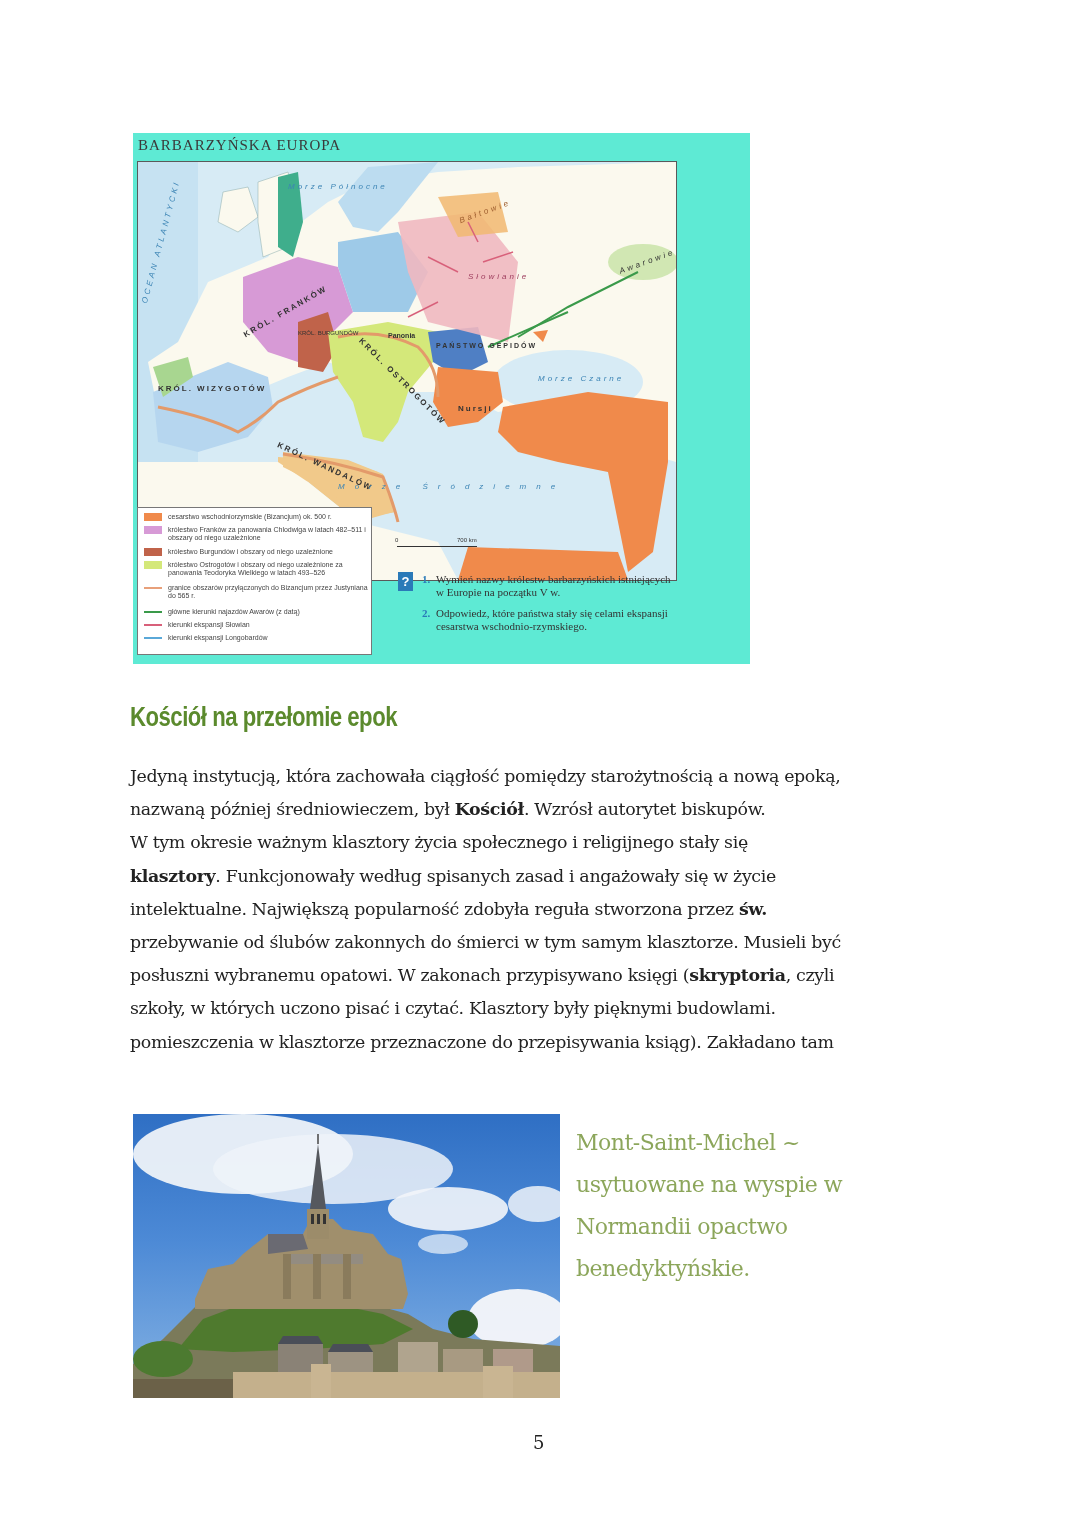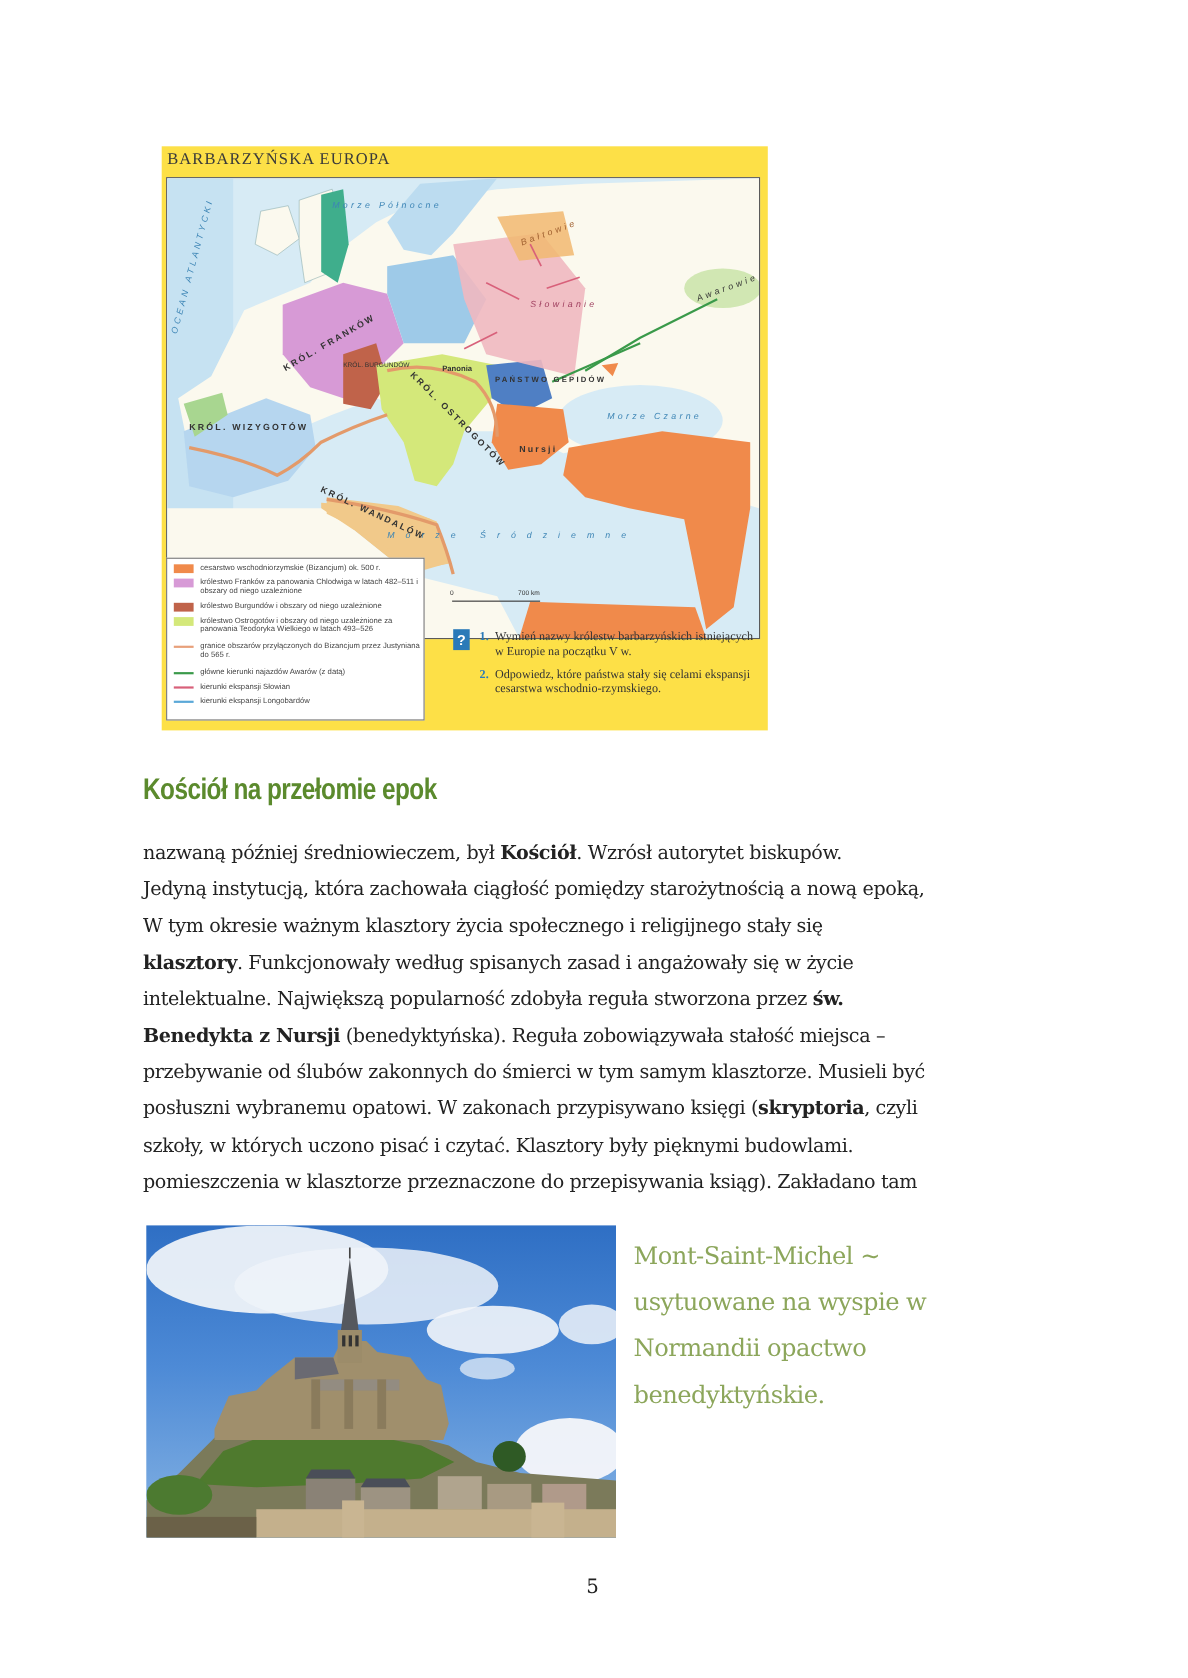--- a/index.html
+++ b/index.html
@@ -1,20 +1,20 @@
 <!DOCTYPE html>
 <html><head>
 <meta charset="utf-8">
 <style>
   html, body { margin: 0; padding: 0; background: #ffffff; }
   body { width: 1080px; height: 1525px; position: relative; overflow: hidden;
          font-family: "DejaVu Serif", "Liberation Serif", serif; color: #222; }
 
   
-  .map-figure { position: absolute; left: 147px; top: 133px; width: 551px; height: 531px; background: #fde047; }
+  .map-figure { position: absolute; left: 133px; top: 133px; width: 617px; height: 531px; background: #5eead4; }
   .map-title { position: absolute; left: 5px; top: 4px; font-family: "Liberation Serif", serif;
                font-size: 15px; letter-spacing: 1px; color: #3a3a3a; }
   .map-frame { position: absolute; left: 4px; top: 28px; width: 538px; height: 418px;
                border: 1px solid #5a5a5a; overflow: hidden; background: #fbf9ee; }
   .map-frame svg { position: absolute; left: 0; top: 0; }
   .map-label { position: absolute; font-family: "Liberation Sans", sans-serif; font-size: 7px; color: #333; white-space: nowrap; }
   .map-label.big { font-size: 8px; font-weight: bold; letter-spacing: 2px; color: #333; }
   .map-label.sea { font-style: italic; color: #3d85b5; letter-spacing: 3px; font-size: 8px; }
 
   .legend { position: absolute; left: 4px; top: 374px; width: 233px; height: 146px;
@@ -190,26 +190,25 @@
     <div class="q-item" style="top:38px;">
       <span class="q-num">2.</span>
       <span class="q-text">Odpowiedz, które państwa stały się celami ekspansji cesarstwa wschodnio-rzymskiego.</span>
     </div>
   </div>
 </figure>
 
 <h2 class="section-heading">Kościół na przełomie epok</h2>
 
 <div class="body-text" id="body-text">
+    <span class="body-line"><span>Jedyną instytucją, która zachowała ciągłość pomiędzy starożytnością a nową epoką,</span></span>
     <span class="body-line"><span>nazwaną później średniowieczem, był </span><b>Kościół</b><span>. Wzrósł autorytet biskupów.</span></span>
-    <span class="body-line"><span>Jedyną instytucją, która zachowała ciągłość pomiędzy starożytnością a nową epoką,</span></span>
     <span class="body-line"><span>W tym okresie ważnym klasztory życia społecznego i religijnego stały się</span></span>
     <span class="body-line"><b>klasztory</b><span>. Funkcjonowały według spisanych zasad i angażowały się w życie</span></span>
     <span class="body-line"><span>intelektualne. Największą popularność zdobyła reguła stworzona przez </span><b>św.</b></span>
-    <span class="body-line"><b>Benedykta z Nursji</b><span> (benedyktyńska). Reguła zobowiązywała stałość miejsca –</span></span>
     <span class="body-line"><span>przebywanie od ślubów zakonnych do śmierci w tym samym klasztorze. Musieli być</span></span>
     <span class="body-line"><span>posłuszni wybranemu opatowi. W zakonach przypisywano księgi (</span><b>skryptoria</b><span>, czyli</span></span>
     <span class="body-line"><span>szkoły, w których uczono pisać i czytać. Klasztory były pięknymi budowlami.</span></span>
     <span class="body-line"><span>pomieszczenia w klasztorze przeznaczone do przepisywania ksiąg). Zakładano tam</span></span>
   </div>
 
 <div class="photo">
   <svg width="427" height="284" viewBox="0 0 427 284">
 
     <ellipse cx="110" cy="40" rx="110" ry="40" fill="#f3f6fa" opacity="0.92"></ellipse>

